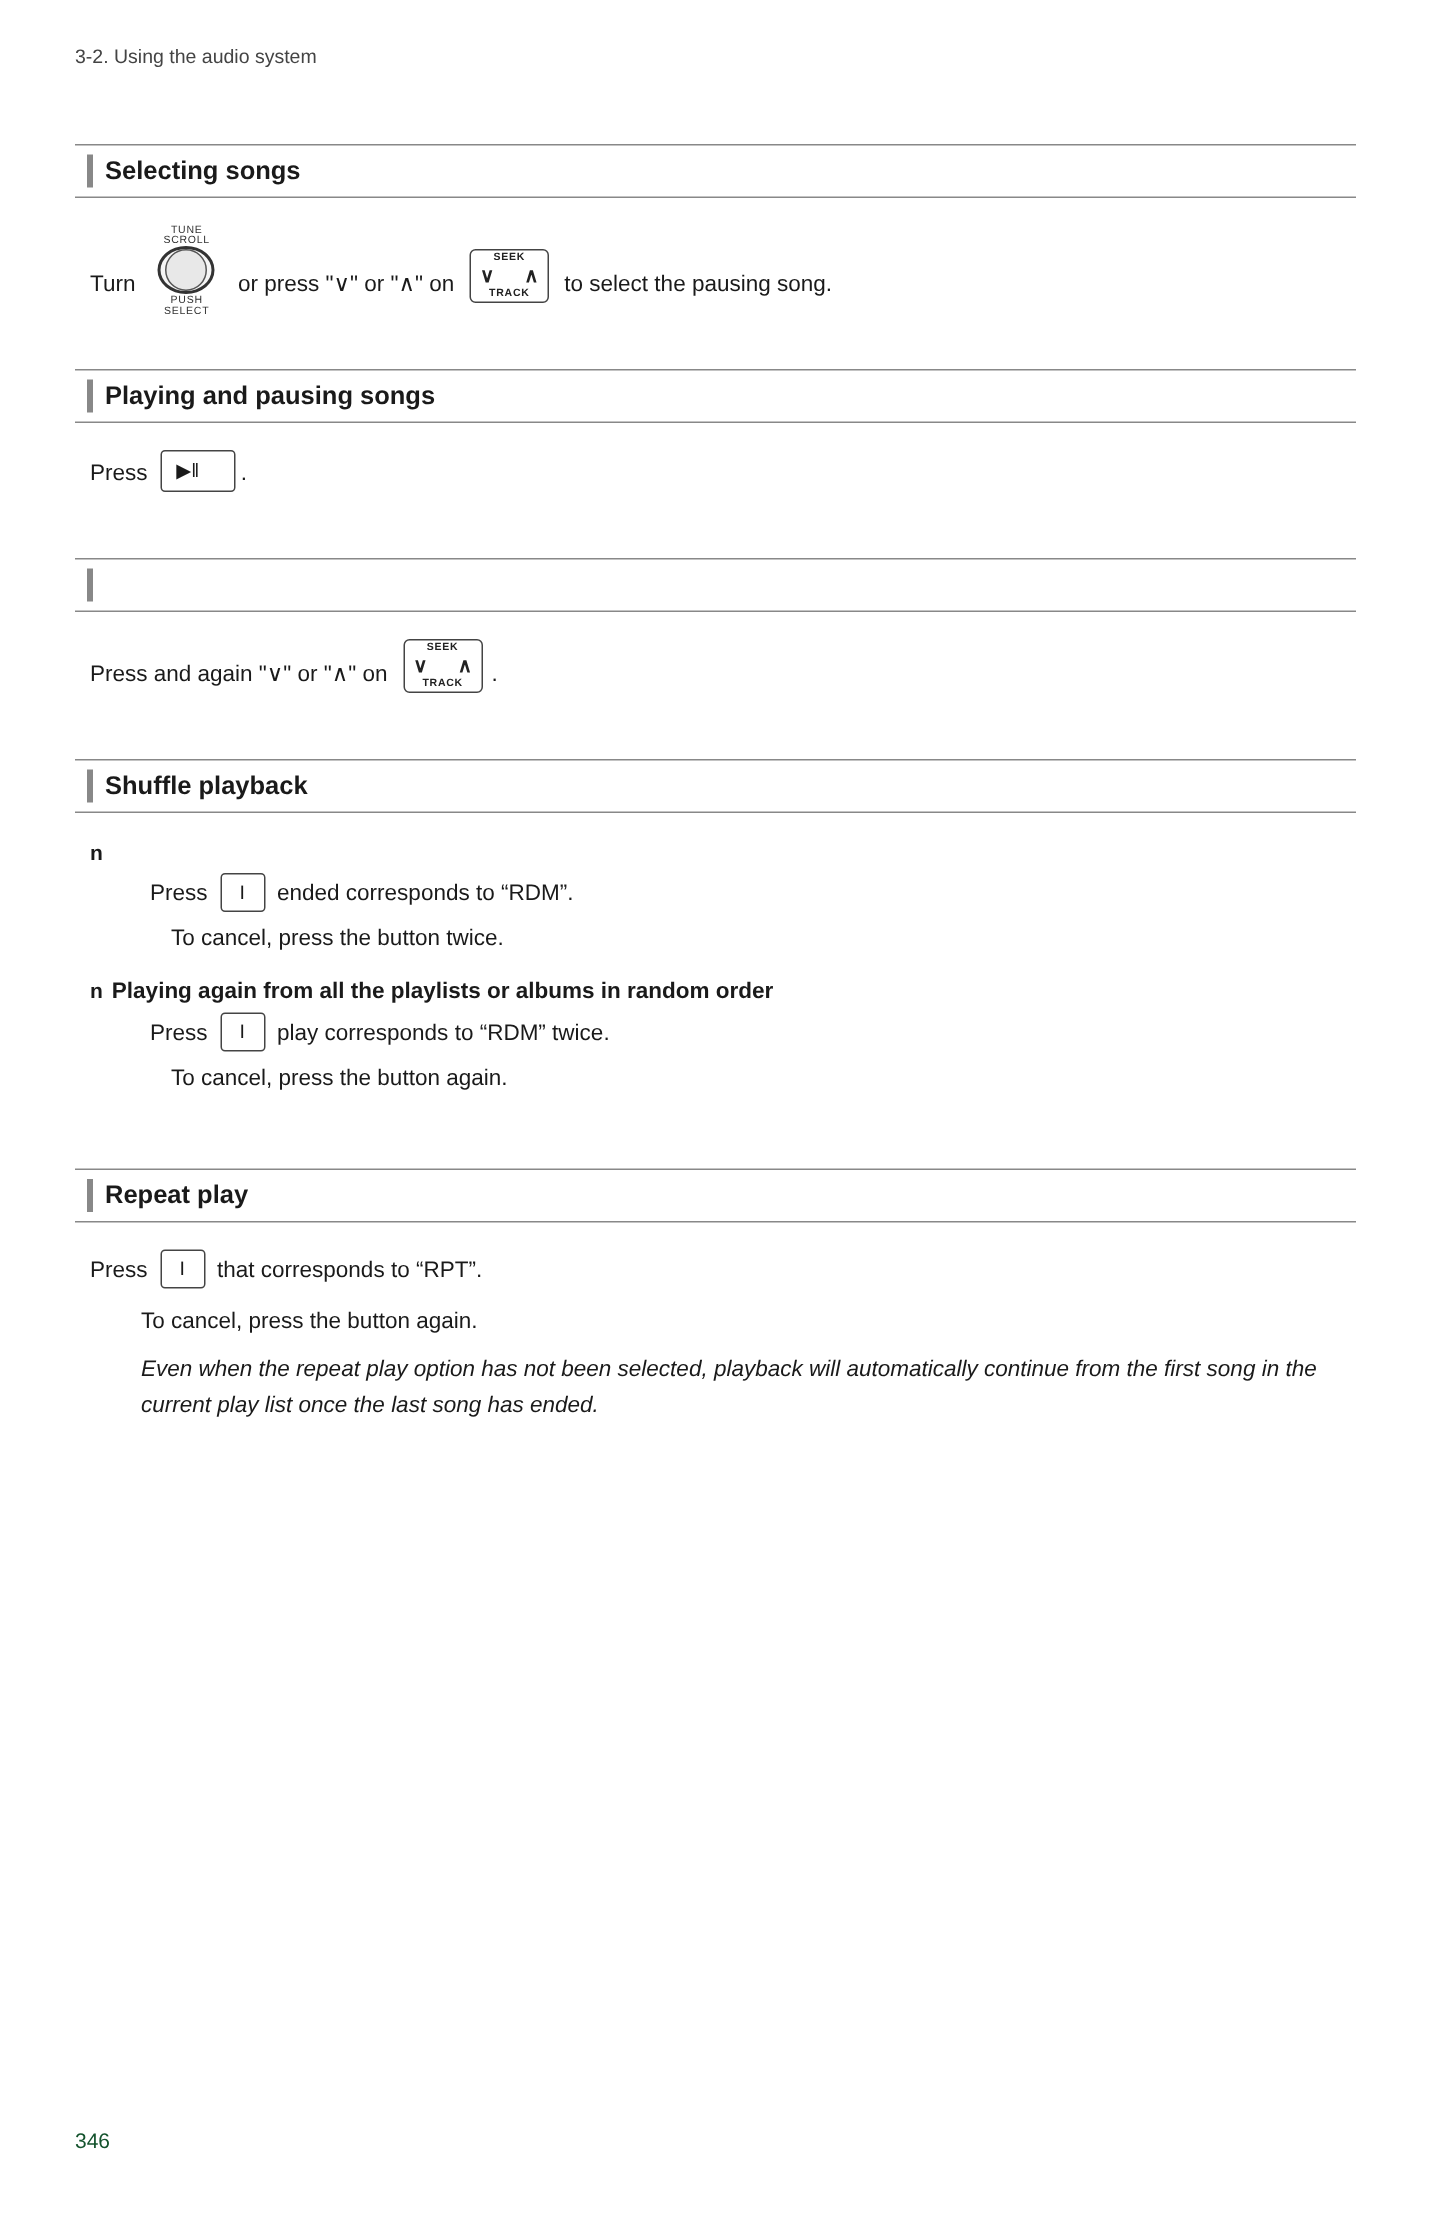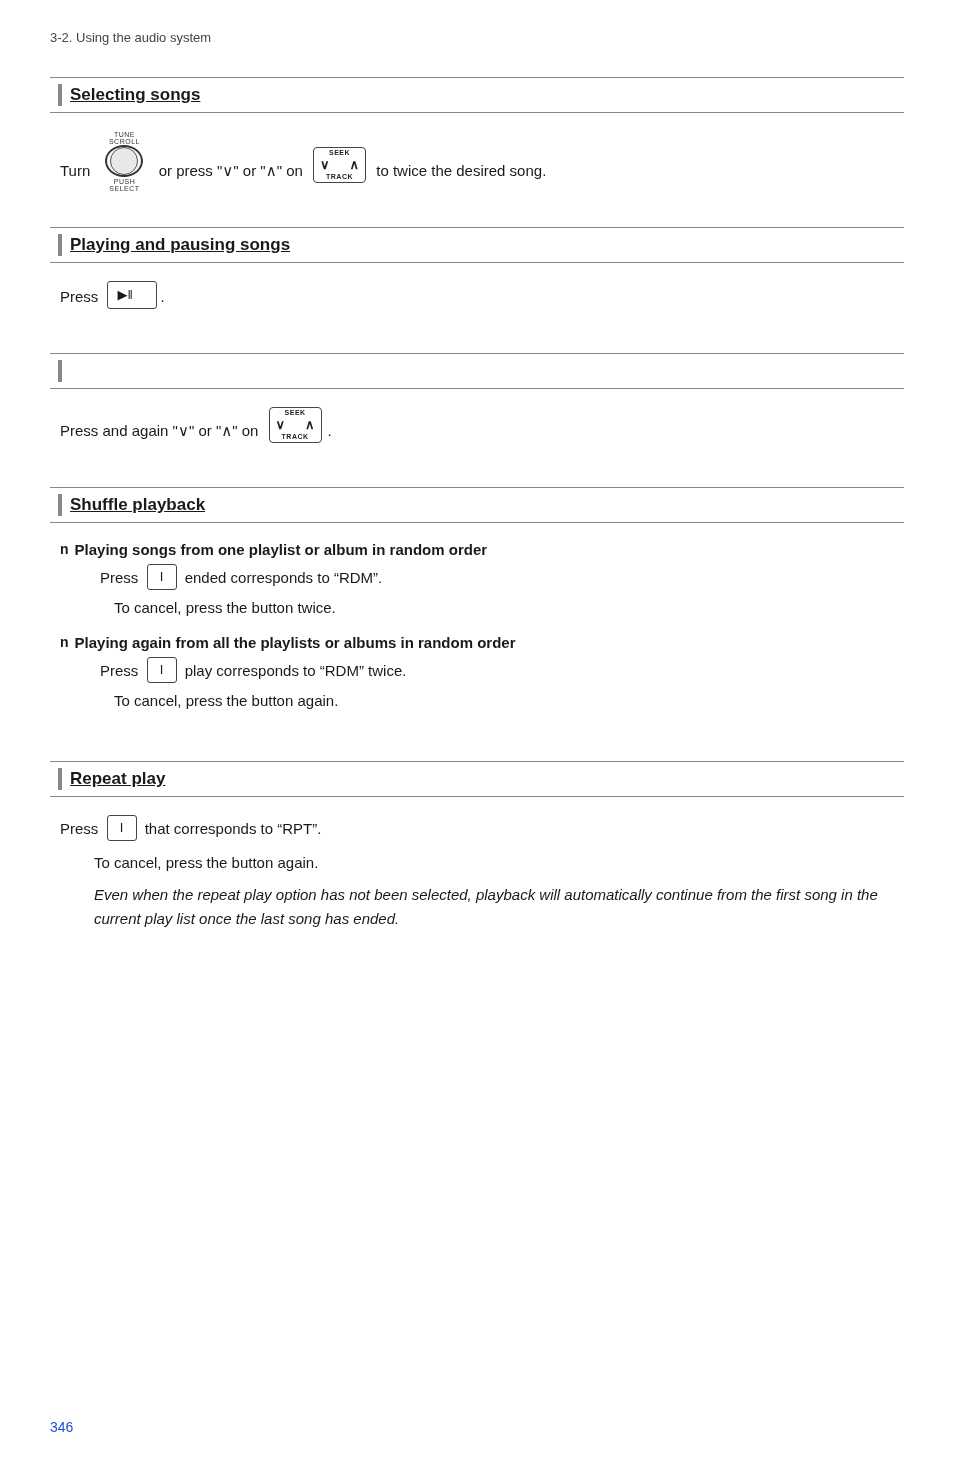--- a/index.html
+++ b/index.html
@@ -8,34 +8,33 @@
       font-size: 15px;
       color: #1a1a1a;
       background: #fff;
       width: 954px;
       min-height: 1475px;
       padding: 30px 50px 50px 50px;
     }
     .breadcrumb {
       font-size: 13px;
       color: #444;
-      margin-bottom: 32px;
+      margin-bottom: 51px;
     }
     .section {
       margin-bottom: 24px;
     }
     .section-header {
       display: flex;
       align-items: center;
       border-top: 1px solid #888;
       border-bottom: 1px solid #888;
       padding: 6px 8px;
       margin-bottom: 18px;
       background: #fff;
-      text-decoration: underline;
     }
     .section-accent {
       width: 4px;
       background: #888;
       height: 22px;
       margin-right: 8px;
       flex-shrink: 0;
     }
     .section-title {
       font-weight: bold;
@@ -175,21 +174,21 @@
       padding-left: 34px;
       font-size: 15px;
       margin-bottom: 8px;
       line-height: 1.6;
     }
     .page-number {
       position: absolute;
       bottom: 40px;
       left: 50px;
       font-size: 14px;
-      color: #1d4ed8;
+      color: #14532d;
     }
     .n-item {
       margin-bottom: 14px;
     }
     .n-item-header {
       display: flex;
       align-items: flex-start;
       font-weight: bold;
       font-size: 15px;
       margin-bottom: 6px;
@@ -229,21 +228,21 @@
       <span class="seek-track-btn">
         <span class="seek-track-inner">
           <span class="seek-track-top">SEEK</span>
           <span class="seek-track-arrows">
             <span>∨</span>
             <span>∧</span>
           </span>
           <span class="seek-track-bottom">TRACK</span>
         </span>
       </span>
-      &nbsp;<span class="line-text">to twice the desired song.</span>
+      &nbsp;<span class="line-text">to select the pausing song.</span>
     </div>
   </div>
 </div>
 
 <div class="section">
   <div class="section-header">
     <div class="section-accent"></div>
     <span class="section-title">Playing and pausing songs</span>
   </div>
   <div class="section-body">
@@ -286,21 +285,20 @@
 <div class="section">
   <div class="section-header">
     <div class="section-accent"></div>
     <span class="section-title">Shuffle playback</span>
   </div>
   <div class="section-body">
 
     <div class="n-item">
       <div class="n-item-header">
         <span class="bullet-n">n</span>
-        <span>Playing songs from one playlist or album in random order</span>
       </div>
       <div class="n-item-body">
         <div class="line sub-bullet">
           <span class="line-text">Press</span>&nbsp;
           <span class="btn-box">
             <span>I</span>
           </span>&nbsp;
           <span class="line-text">ended corresponds to “RDM”.</span>
         </div>
         <div class="indent-text">To cancel, press the button twice.</div>

